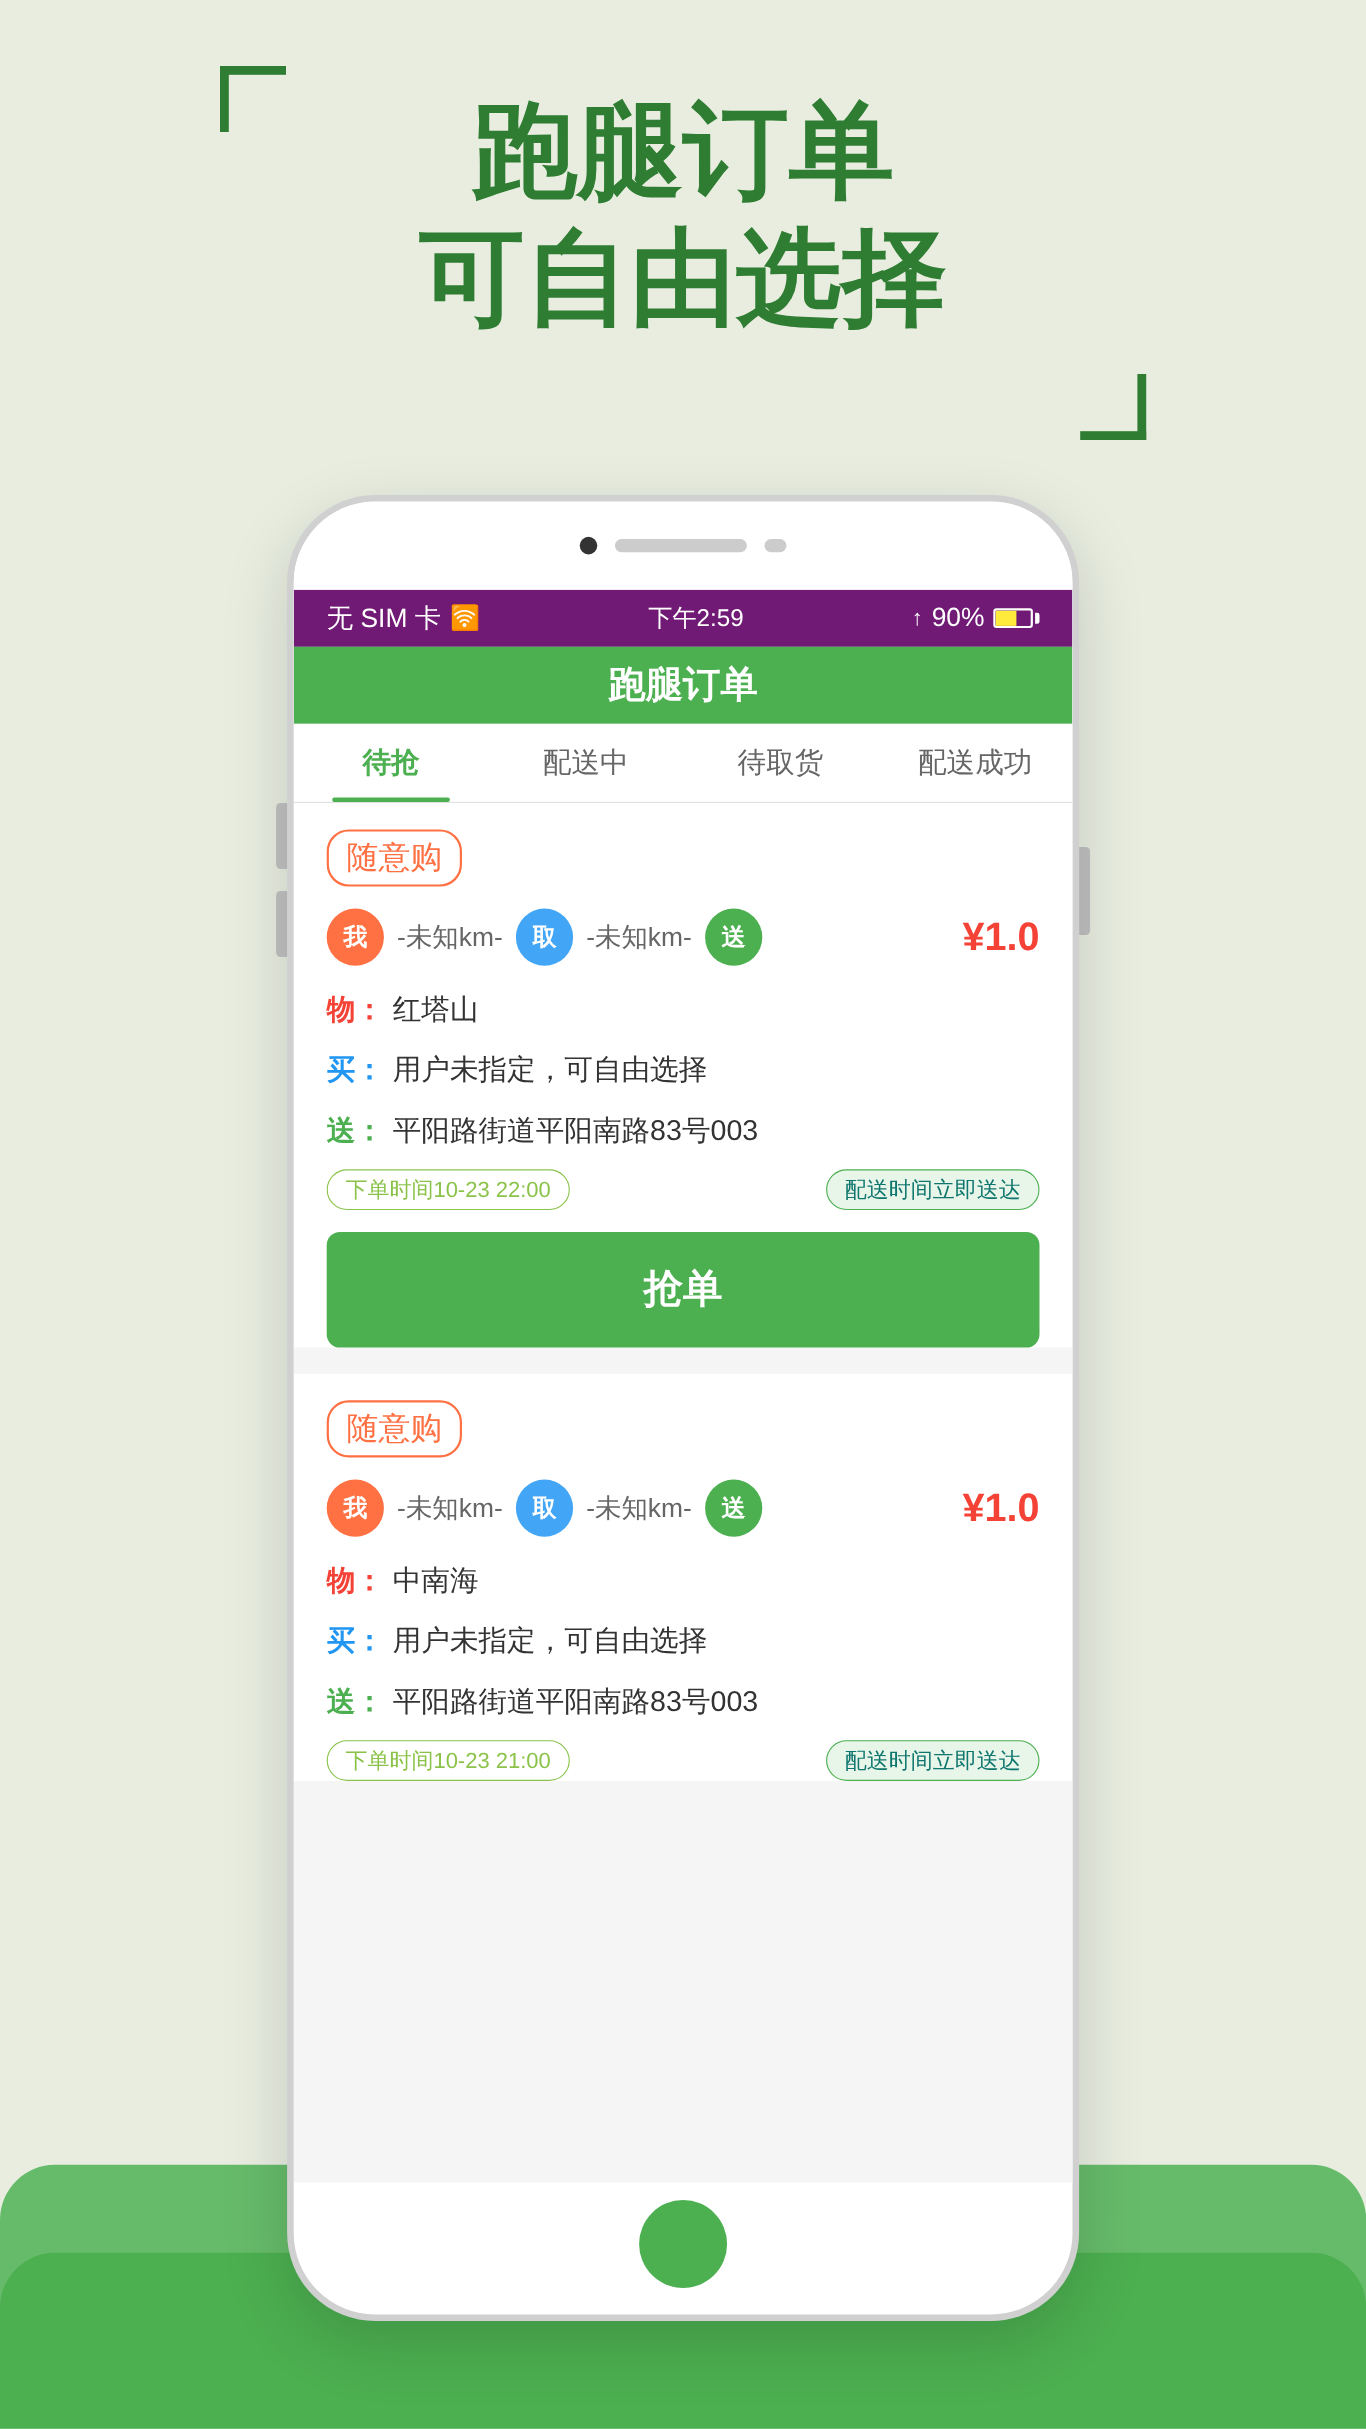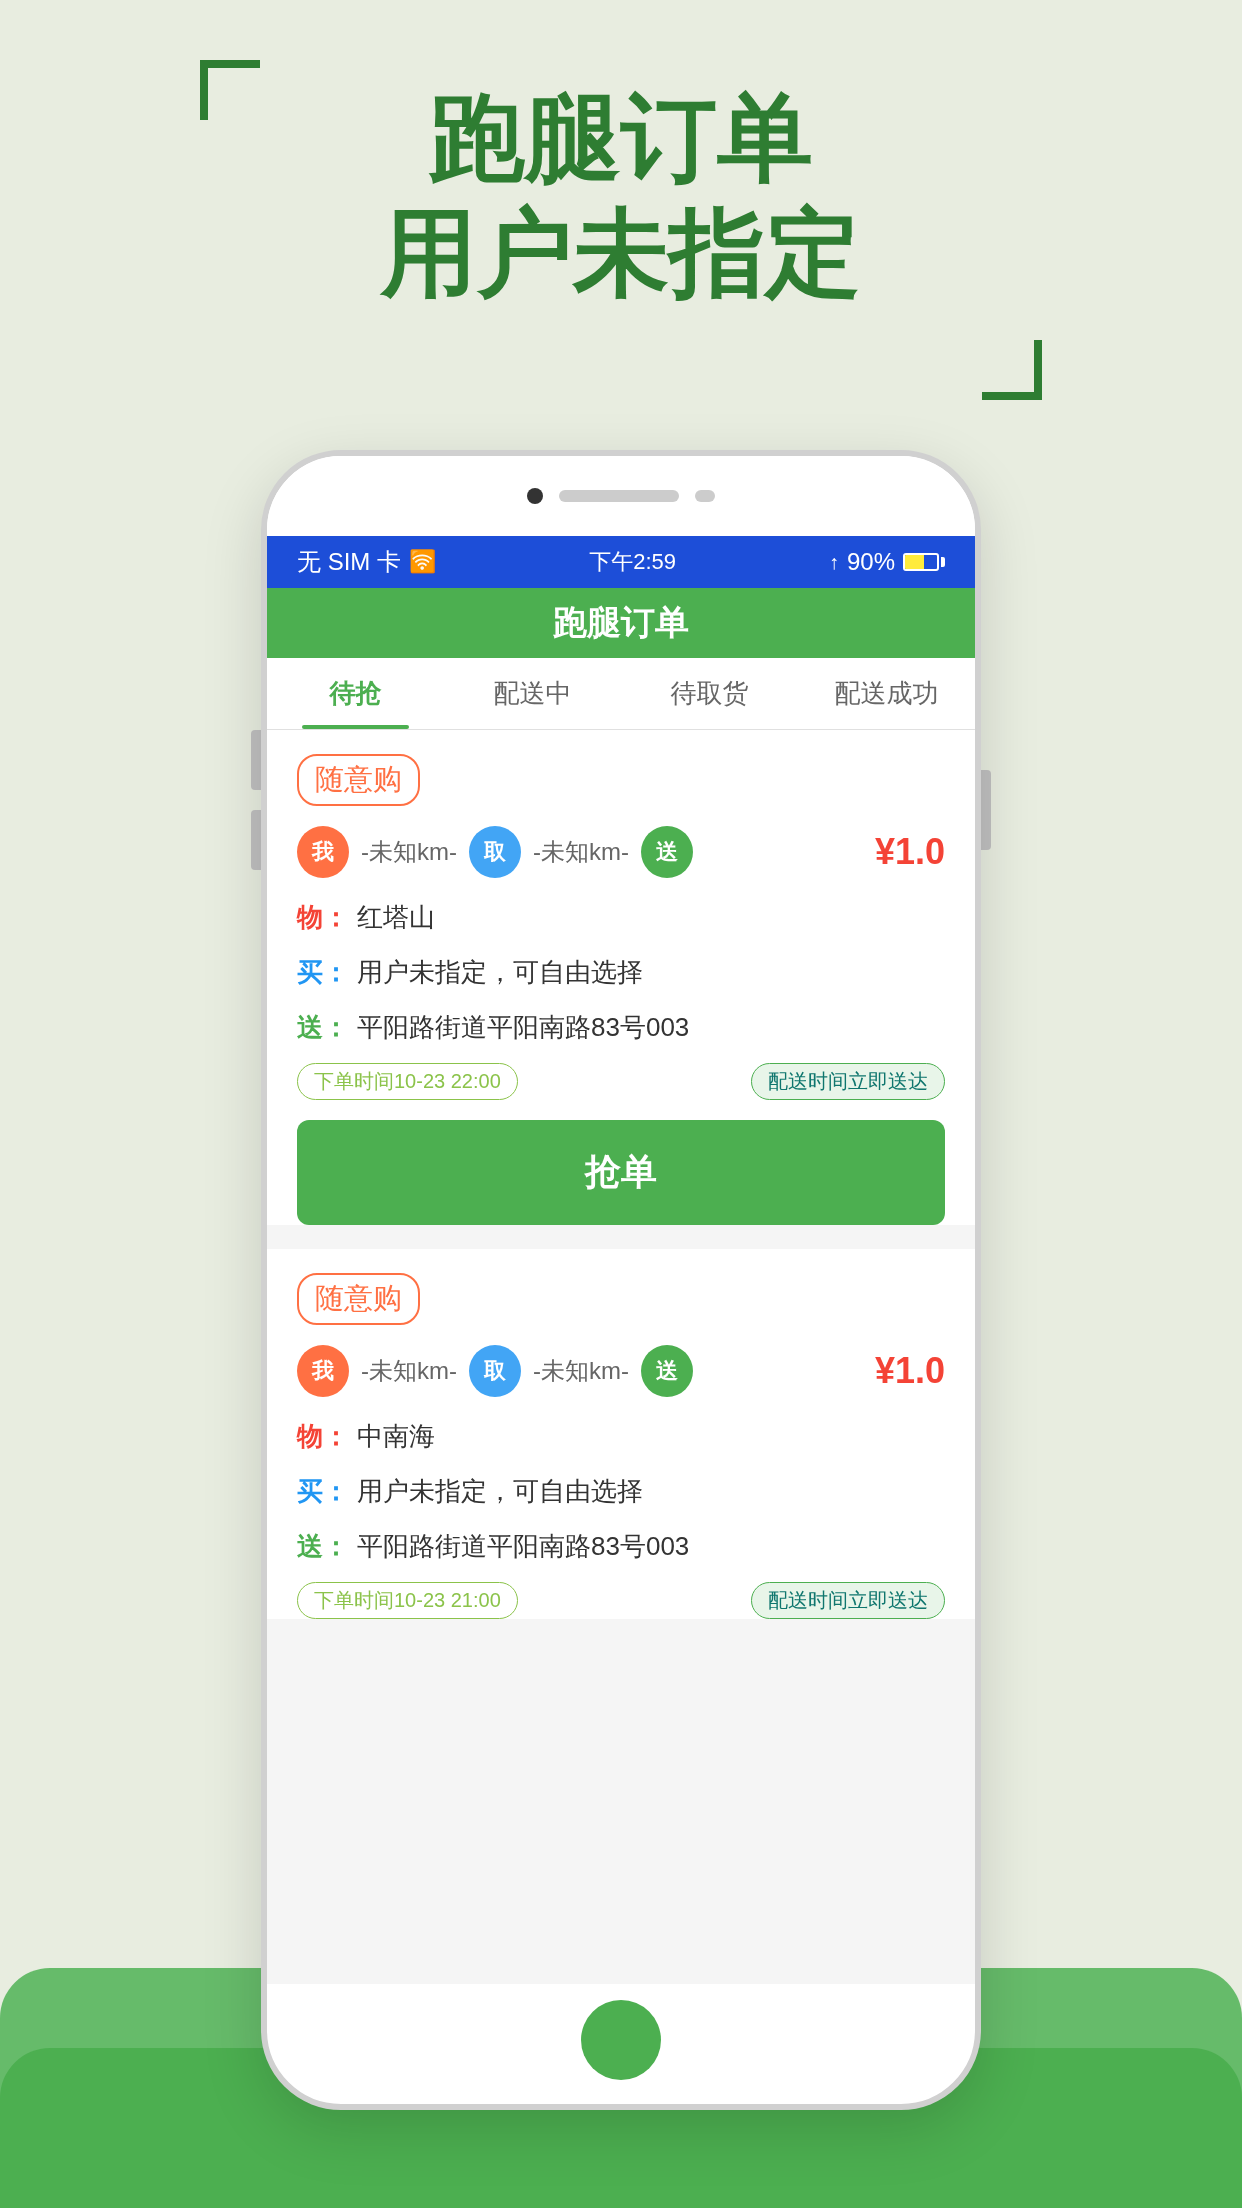--- a/index.html
+++ b/index.html
@@ -147,21 +147,21 @@
       top: 80px;
       left: 0;
       right: 0;
       bottom: 120px;
       overflow: hidden;
       background: #f5f5f5;
     }
 
     
     .status-bar {
-      background: #1d4ed8;
+      background: #701a75;
       height: 52px;
       display: flex;
       align-items: center;
       justify-content: space-between;
       padding: 0 30px;
       font-size: 24px;
       color: #fff;
     }
     .status-left { display: flex; align-items: center; gap: 8px; }
     .status-center { font-size: 22px; font-weight: 500; }
@@ -362,21 +362,21 @@
 <body>
 
 <div style="position:absolute;bottom:0;left:0;right:0;height:240px;background:#66bb6a;border-radius:50px 50px 0 0;"></div>
 <div style="position:absolute;bottom:0;left:0;right:0;height:160px;background:#4caf50;border-radius:50px 50px 0 0;"></div>
 
 <div class="bracket-top-left"></div>
 <div class="bracket-bottom-right"></div>
 
 <div class="header-text">
   <div class="header-title">跑腿订单</div>
-  <div class="header-title">用户未指定</div>
+  <div class="header-title">可自由选择</div>
 </div>
 
 <div class="phone-wrap">
   <div class="phone-vol-up"></div>
   <div class="phone-vol-down"></div>
   <div class="phone-power"></div>
 
   <div class="phone-outer">
 
     <div class="phone-top-bar">

